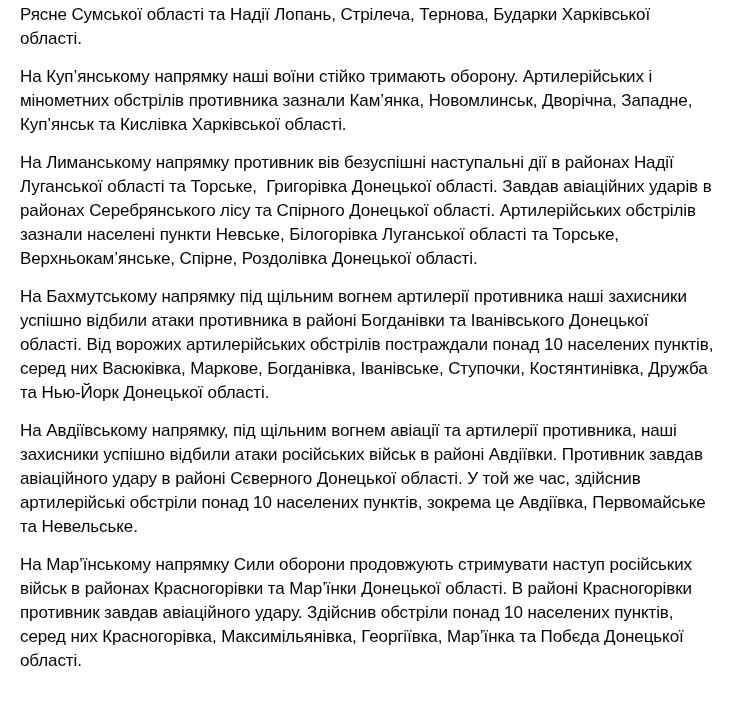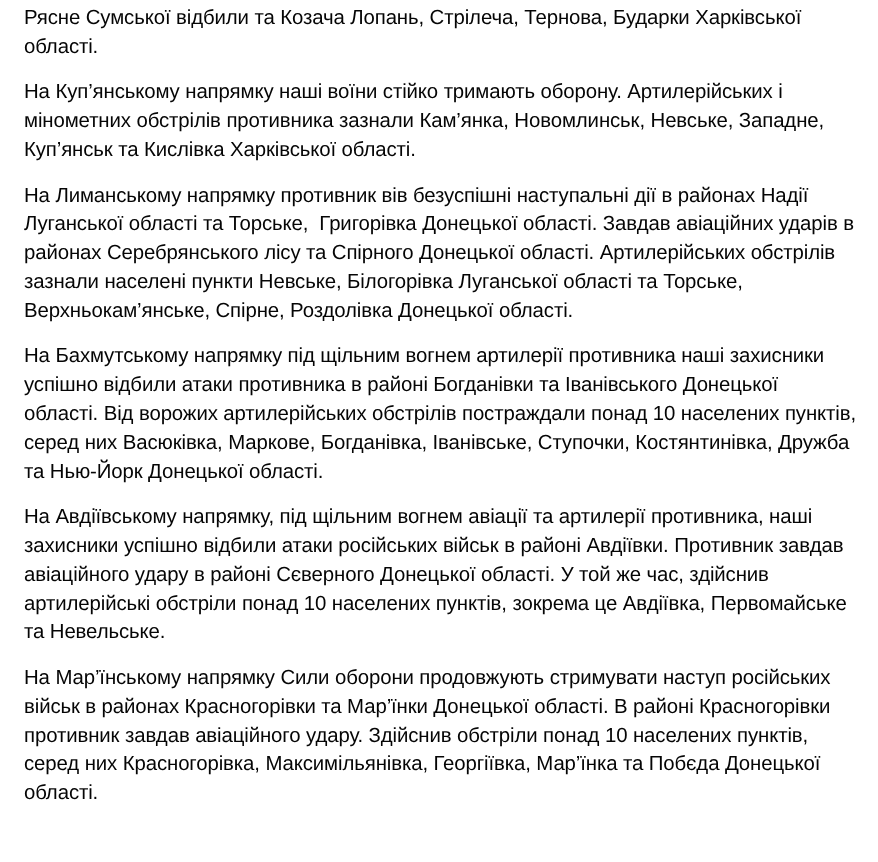--- a/index.html
+++ b/index.html
@@ -30,19 +30,19 @@
     text-align: left;
   }
   .post-paragraph:last-child {
     margin-bottom: 0;
   }
 </style>
 </head>
 <body>
 
 <div class="post-body">
-  <p class="post-paragraph">Рясне Сумської відбили та Козача Лопань, Стрілеча, Тернова, Бударки Харківської області.</p>
-  <p class="post-paragraph">На Куп’янському напрямку наші воїни стійко тримають оборону. Артилерійських і мінометних обстрілів противника зазнали Кам’янка, Новомлинськ, Невське, Западне, Куп’янськ та Кислівка Харківської області.</p>
+  <p class="post-paragraph">Рясне Сумської області та Надії Лопань, Стрілеча, Тернова, Бударки Харківської області.</p>
+  <p class="post-paragraph">На Куп’янському напрямку наші воїни стійко тримають оборону. Артилерійських і мінометних обстрілів противника зазнали Кам’янка, Новомлинськ, Дворічна, Западне, Куп’янськ та Кислівка Харківської області.</p>
   <p class="post-paragraph">На Лиманському напрямку противник вів безуспішні наступальні дії в районах Надії Луганської області та Торське,  Григорівка Донецької області. Завдав авіаційних ударів в районах Серебрянського лісу та Спірного Донецької області. Артилерійських обстрілів зазнали населені пункти Невське, Білогорівка Луганської області та Торське, Верхньокам’янське, Спірне, Роздолівка Донецької області.</p>
   <p class="post-paragraph">На Бахмутському напрямку під щільним вогнем артилерії противника наші захисники успішно відбили атаки противника в районі Богданівки та Іванівського Донецької області. Від ворожих артилерійських обстрілів постраждали понад 10 населених пунктів, серед них Васюківка, Маркове, Богданівка, Іванівське, Ступочки, Костянтинівка, Дружба та Нью-Йорк Донецької області.</p>
   <p class="post-paragraph">На Авдіївському напрямку, під щільним вогнем авіації та артилерії противника, наші захисники успішно відбили атаки російських військ в районі Авдіївки. Противник завдав авіаційного удару в районі Сєверного Донецької області. У той же час, здійснив артилерійські обстріли понад 10 населених пунктів, зокрема це Авдіївка, Первомайське та Невельське.</p>
   <p class="post-paragraph">На Мар’їнському напрямку Сили оборони продовжують стримувати наступ російських військ в районах Красногорівки та Мар’їнки Донецької області. В районі Красногорівки противник завдав авіаційного удару. Здійснив обстріли понад 10 населених пунктів, серед них Красногорівка, Максимільянівка, Георгіївка, Мар’їнка та Побєда Донецької області.</p>
 </div>
 
 </body></html>

